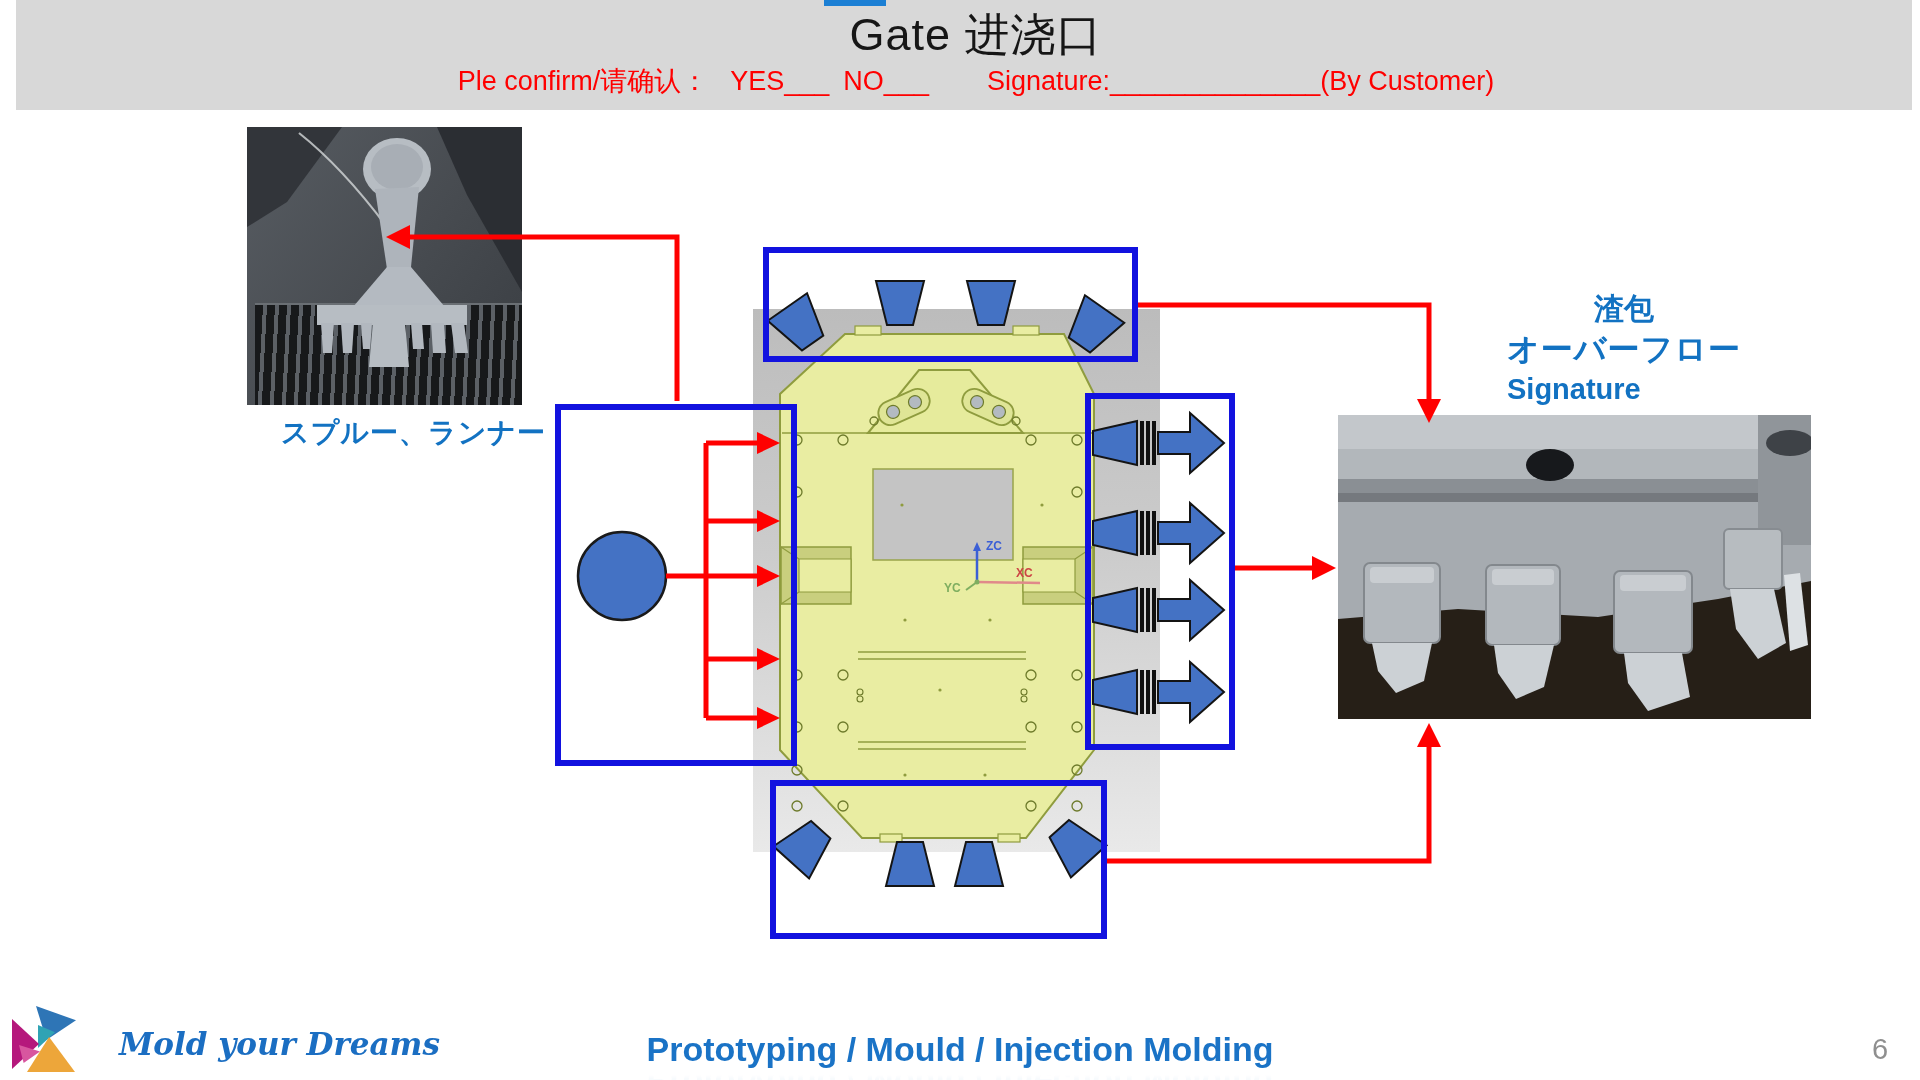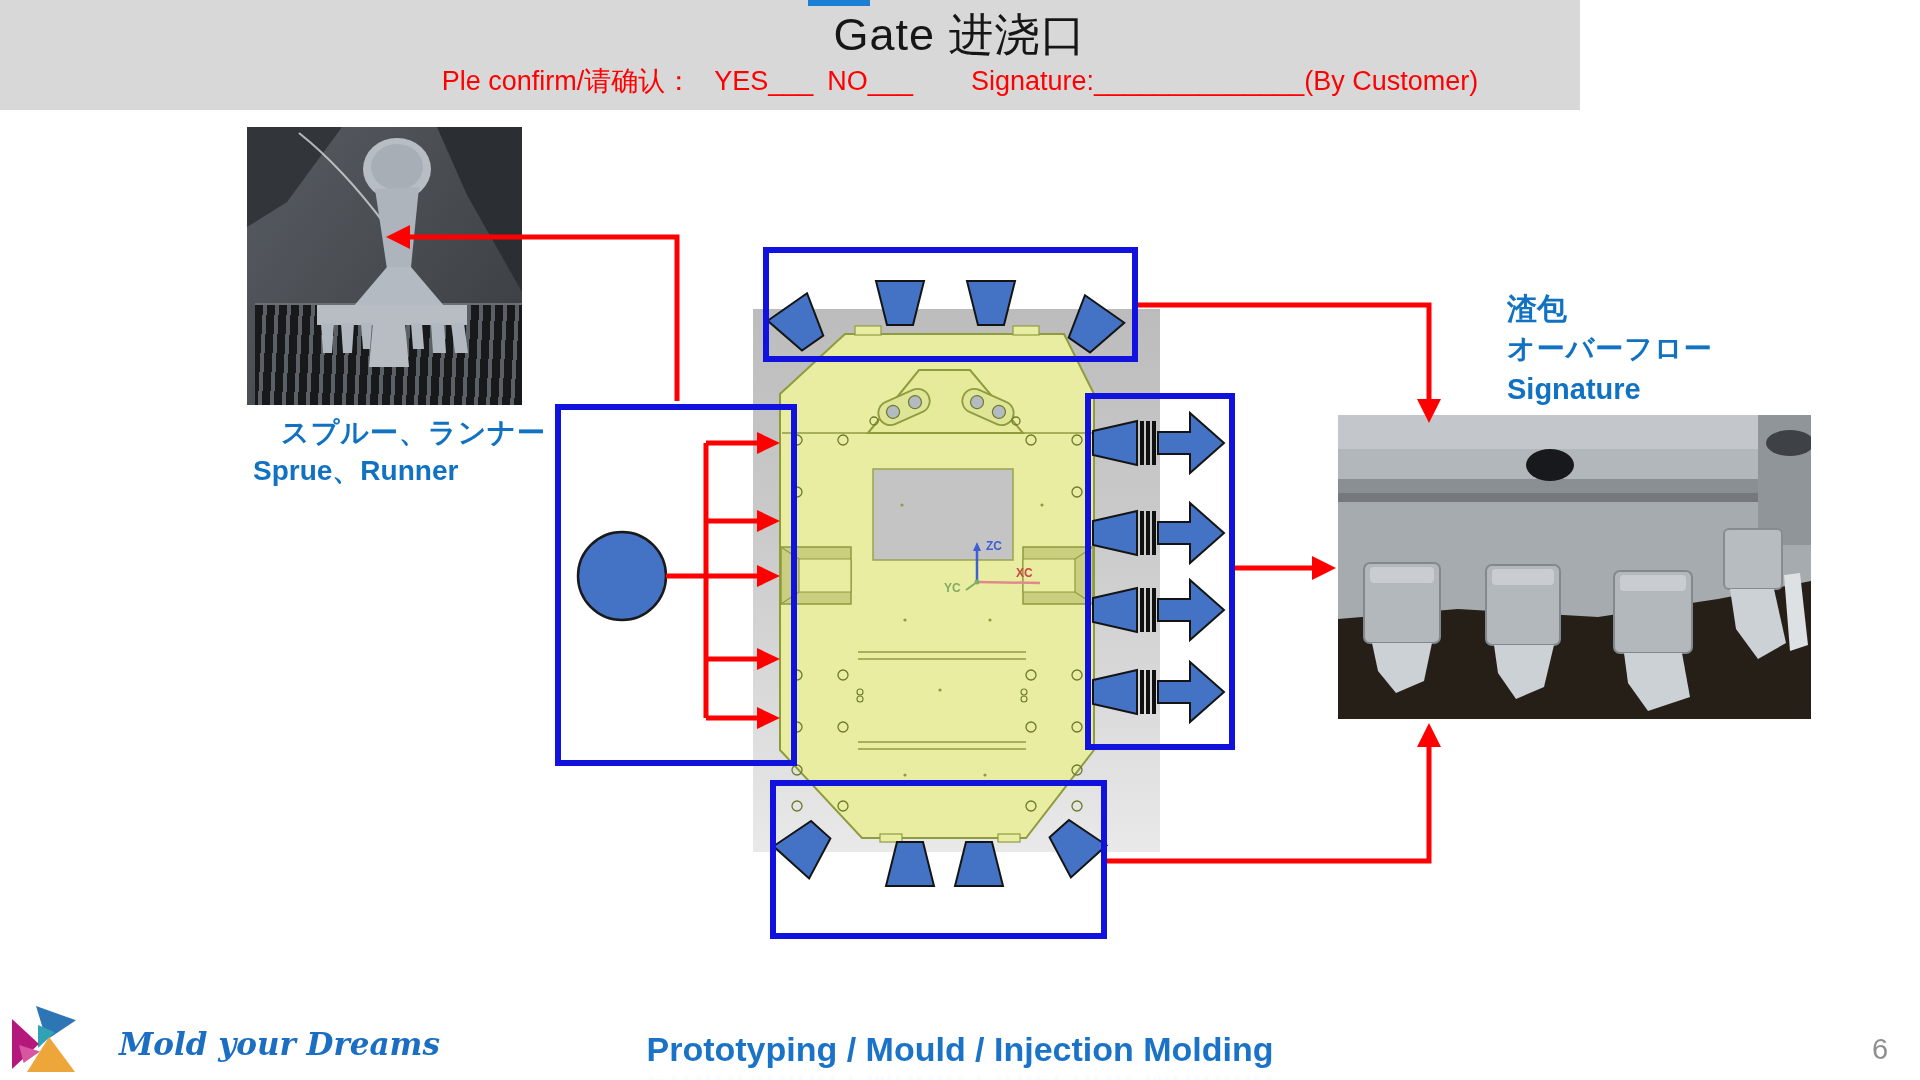--- a/index.html
+++ b/index.html
@@ -1,19 +1,19 @@
 <!DOCTYPE html>
 <html><head>
 <meta charset="utf-8">
 <style>
   html,body{margin:0;padding:0;width:1920px;height:1080px;background:#fff;}
   .slide{position:relative;width:1920px;height:1080px;background:#ffffff;overflow:hidden;
          font-family:"Liberation Sans",sans-serif;}
   
-  .header{position:absolute;left:0;top:0;width:1580px;height:110px;background:#d8d8d8;}
+  .header{position:absolute;left:16px;top:0;width:1896px;height:110px;background:#d8d8d8;}
   .tabline{position:absolute;left:808px;top:0;width:62px;height:6px;background:#1b7fd4;}
   .title{position:absolute;left:0;top:5px;width:1920px;text-align:center;
          font-size:45px;color:#161616;letter-spacing:1px;}
   .confirm{position:absolute;left:0;top:63px;width:1920px;text-align:center;
            font-size:27px;color:#ff0000;white-space:nowrap;}
   .confirm .sp-yes{margin-left:22px;}
   .confirm .sp-no{margin-left:14px;}
   .confirm .sp-sig{margin-left:58px;}
   
   .viewport{position:absolute;left:753px;top:309px;width:407px;height:543px;
@@ -39,22 +39,22 @@
   .box-left{left:555px;top:404px;width:230px;height:350px;}
   .box-top{left:763px;top:247px;width:363px;height:103px;}
   .box-right{left:1085px;top:393px;width:138px;height:345px;}
   .box-bottom{left:770px;top:780px;width:325px;height:147px;}
   
   .label-left{position:absolute;left:253px;top:414px;color:#1272c2;font-weight:bold;}
   .label-left .l1{font-size:29px;line-height:37px;}
   .label-left .l2{font-size:28px;line-height:37px;letter-spacing:1px;margin-left:28px;}
   .label-left .l3{font-size:28px;line-height:40px;}
   .label-overflow{position:absolute;left:1507px;top:288px;color:#1272c2;font-weight:bold;}
-  .label-overflow .l1{font-size:30px;line-height:41px;}
-  .label-overflow .l2{font-size:28px;line-height:40px;letter-spacing:1px;}
+  .label-overflow .l1{font-size:30px;line-height:41px;text-align:center;}
+  .label-overflow .l2{font-size:32px;line-height:40px;letter-spacing:1px;}
   .label-overflow .l3{font-size:29px;line-height:41px;}
   
   .logo{position:absolute;left:10px;top:1003px;width:70px;height:70px;}
   .logo .t{position:absolute;}
   .t-blue{left:26px;top:3px;width:40px;height:34px;background:#2e75b6;
           clip-path:polygon(0 0,100% 42%,26% 100%);}
   .t-teal{left:28px;top:22px;width:17px;height:23px;background:#2fa3b4;
           clip-path:polygon(0 0,100% 32%,0 100%);}
   .t-magenta{left:2px;top:16px;width:27px;height:50px;background:#b5187c;
           clip-path:polygon(0 0,100% 50%,0 100%);}
@@ -306,21 +306,20 @@
     </g>
   </svg>
 
   <div class="bluebox box-left"></div>
   <div class="bluebox box-top"></div>
   <div class="bluebox box-right"></div>
   <div class="bluebox box-bottom"></div>
 
   <div class="label-left">
     <div class="l2">スプルー、ランナー</div>
-    <div class="l3">Sprue、Runner</div>
   </div>
 
   <div class="label-overflow">
     <div class="l1">渣包</div>
     <div class="l2">オーバーフロー</div>
     <div class="l3">Signature</div>
   </div>
 
   <div class="logo">
     <div class="t t-blue"></div>

